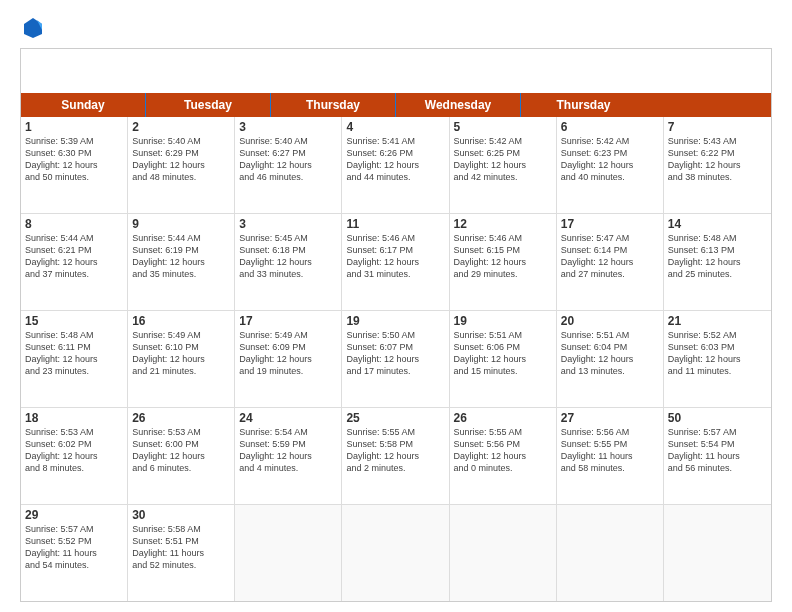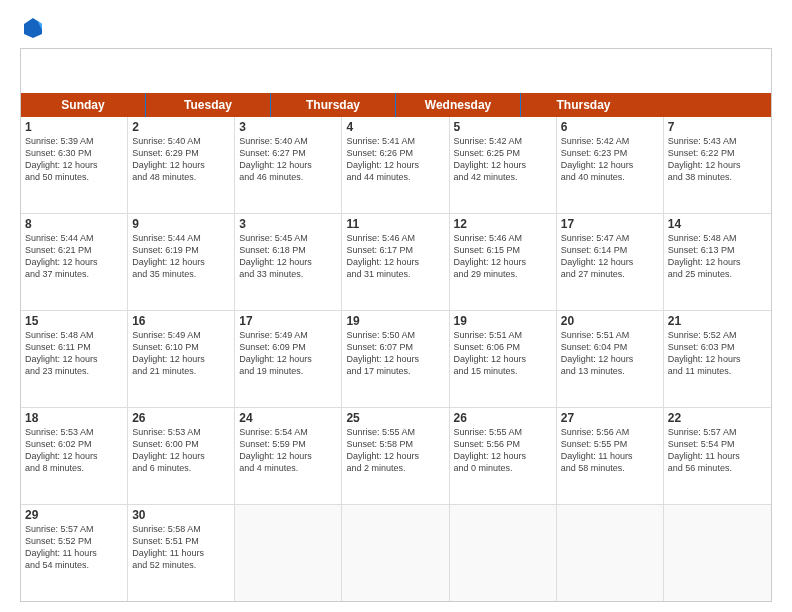--- a/index.html
+++ b/index.html
@@ -256,21 +256,21 @@
           </div>
           <div class="cal-cell">
             <span class="day-num">26</span>
             <div class="cell-text">Sunrise: 5:55 AM<br>Sunset: 5:56 PM<br>Daylight: 12 hours<br>and 0 minutes.</div>
           </div>
           <div class="cal-cell">
             <span class="day-num">27</span>
             <div class="cell-text">Sunrise: 5:56 AM<br>Sunset: 5:55 PM<br>Daylight: 11 hours<br>and 58 minutes.</div>
           </div>
           <div class="cal-cell">
-            <span class="day-num">22</span>
+            <span class="day-num">50</span>
             <div class="cell-text">Sunrise: 5:57 AM<br>Sunset: 5:54 PM<br>Daylight: 11 hours<br>and 56 minutes.</div>
           </div>
         </div>
         <div class="cal-row">
           <div class="cal-cell">
             <span class="day-num">29</span>
             <div class="cell-text">Sunrise: 5:57 AM<br>Sunset: 5:52 PM<br>Daylight: 11 hours<br>and 54 minutes.</div>
           </div>
           <div class="cal-cell">
             <span class="day-num">30</span>

